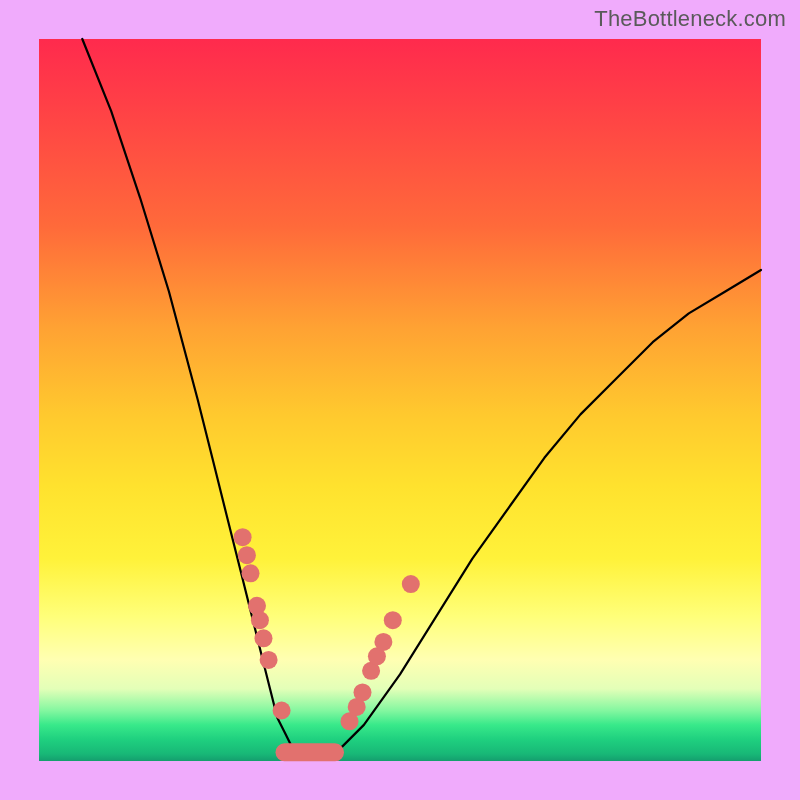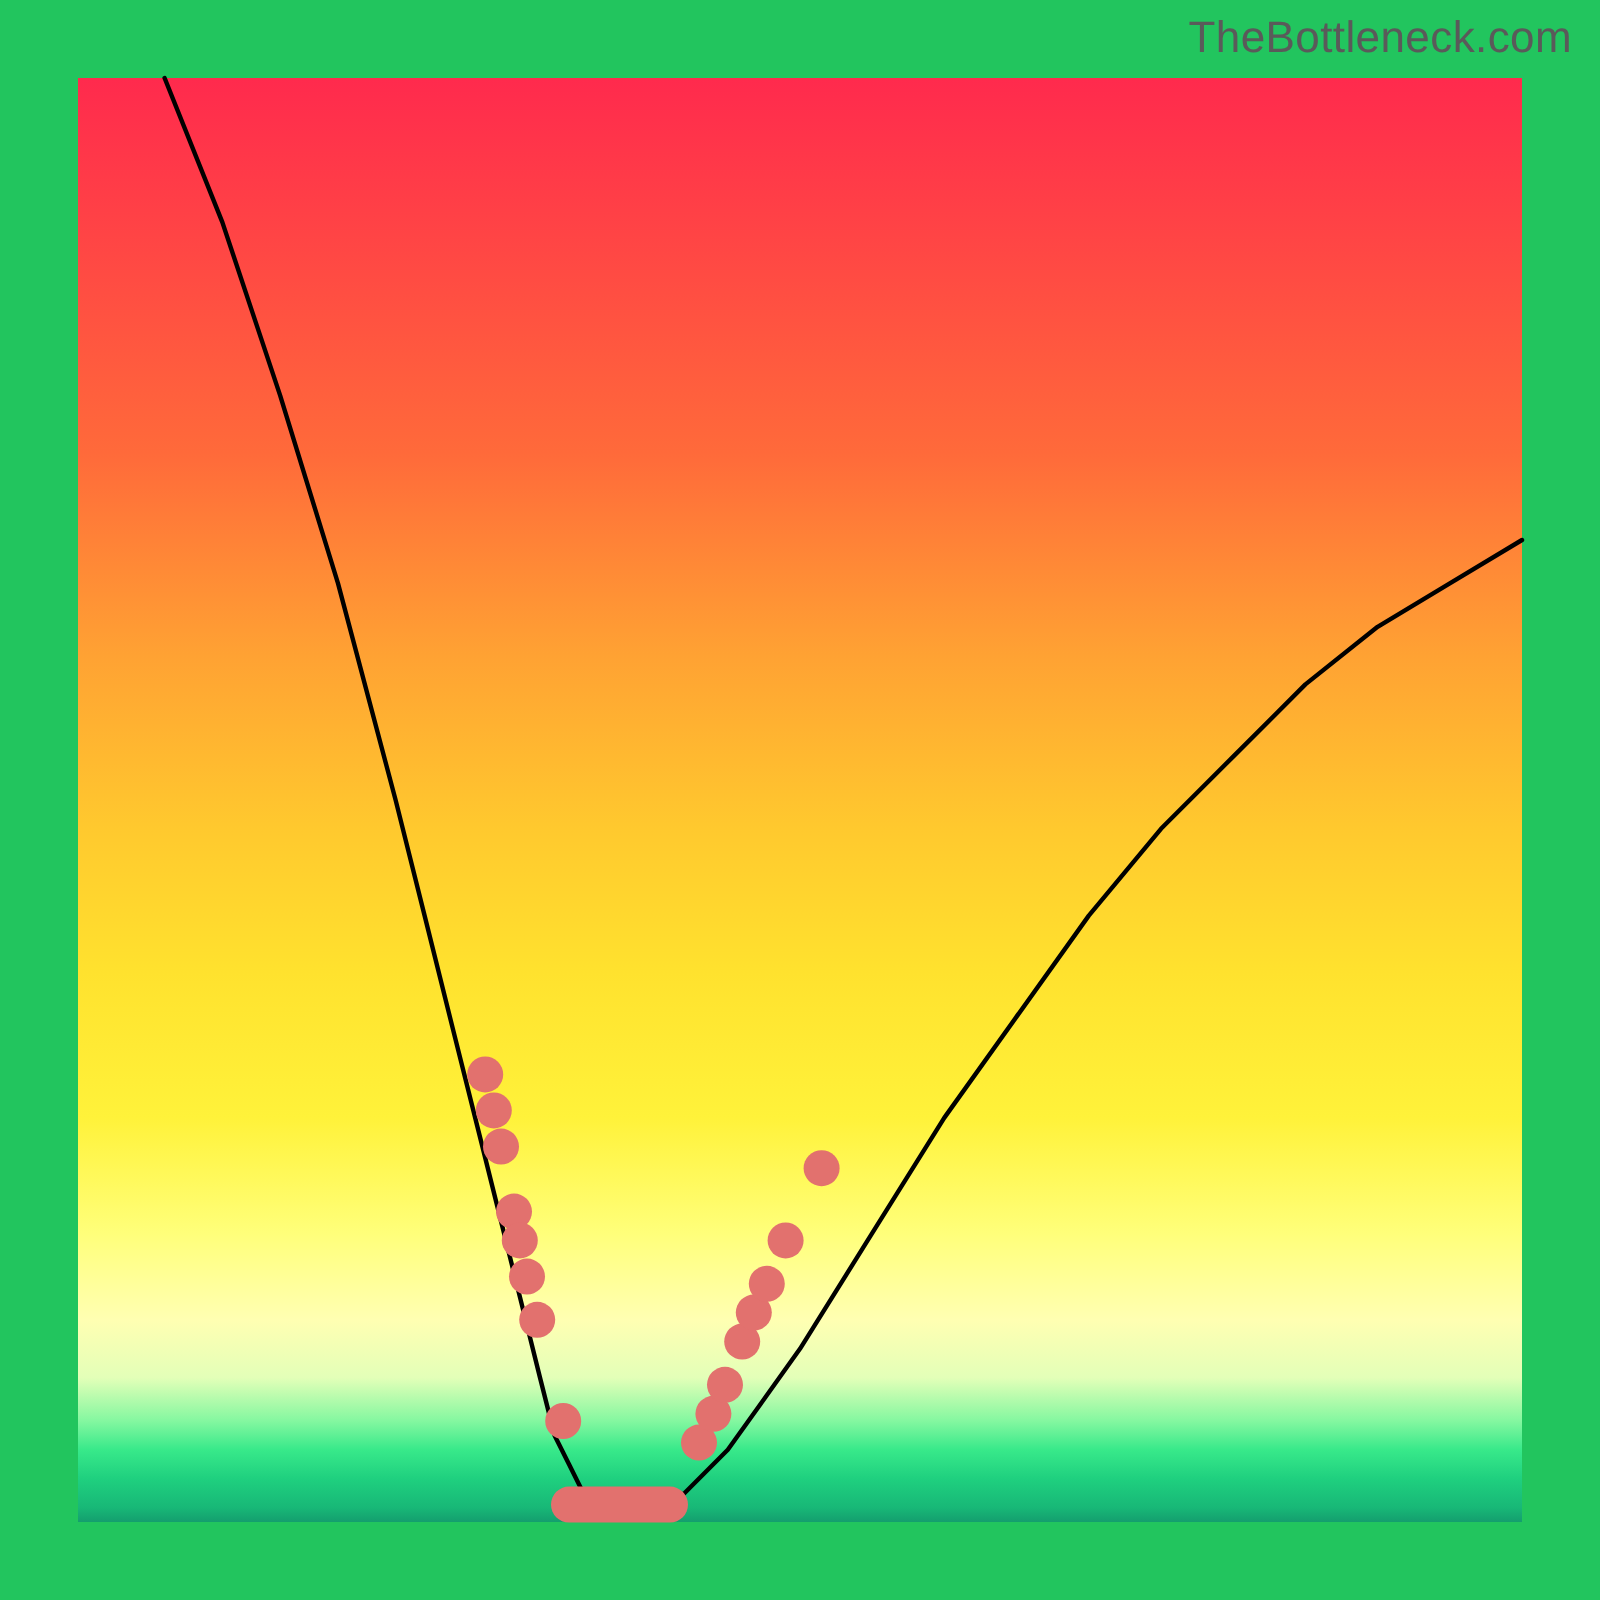--- a/index.html
+++ b/index.html
@@ -10,21 +10,21 @@
     overflow: hidden;
     background: #000;
     font-family: Arial, Helvetica, sans-serif;
   }
   .frame {
     position: absolute;
     left: 0;
     top: 0;
     width: 800px;
     height: 800px;
-    background: #22c55e;
+    background: #f0abfc;
     text-align: center;
   }
   .plot-area {
     position: absolute;
     left: 39px;
     top: 39px;
     width: 722px;
     height: 722px;
     
     background: linear-gradient(

